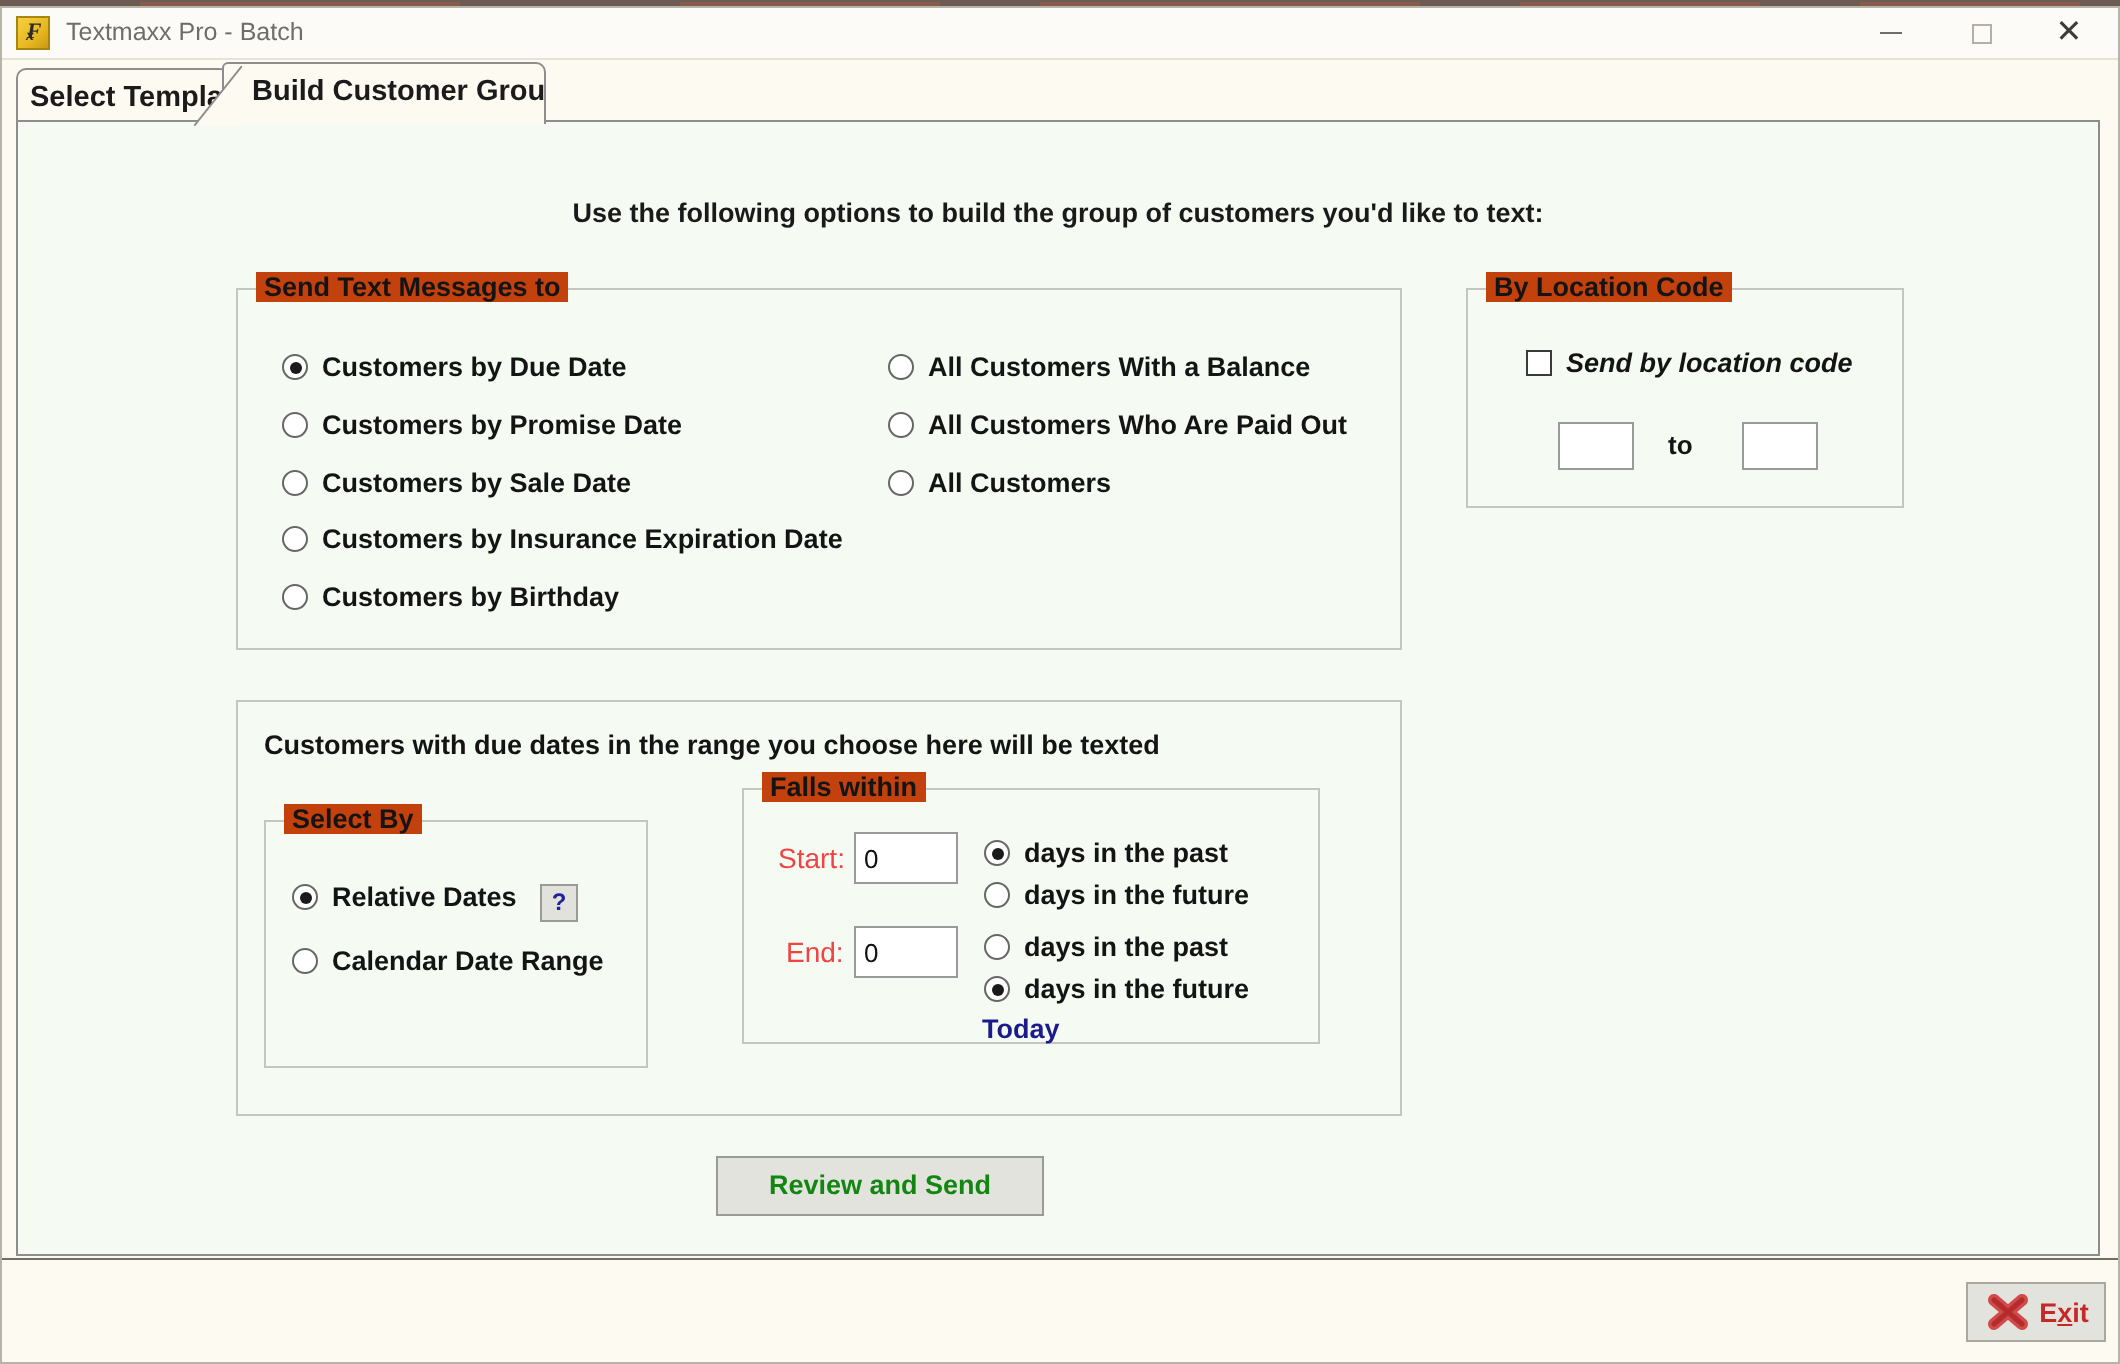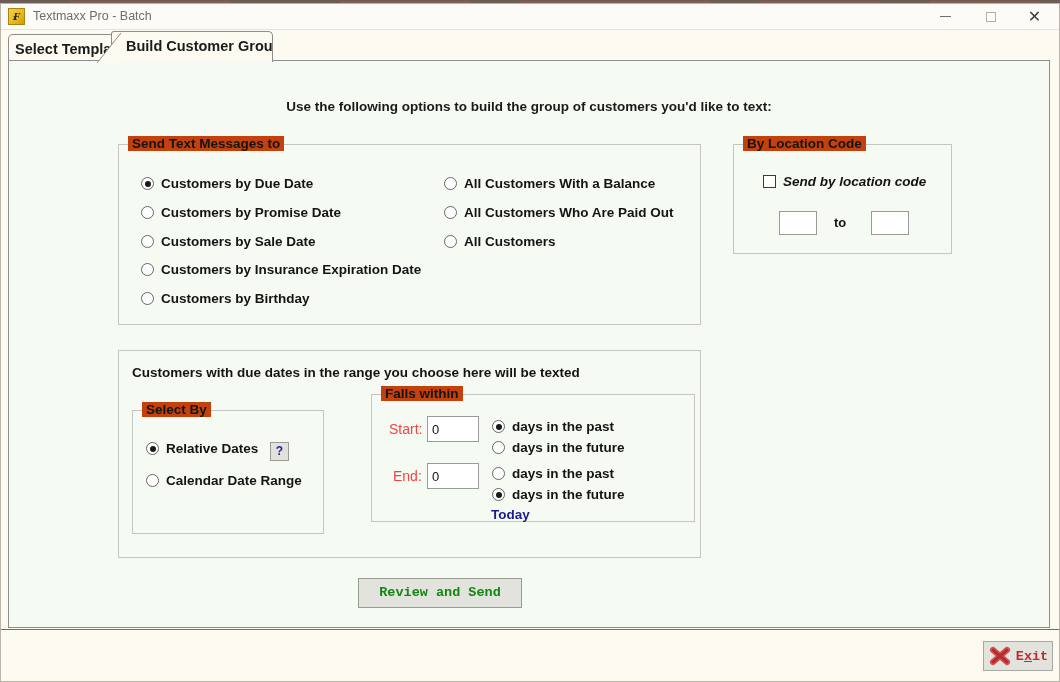--- a/index.html
+++ b/index.html
@@ -288,21 +288,21 @@
   
   .btn {
     position: absolute;
     background: #e3e3dd;
     border: 1px solid #9b9b93;
     box-sizing: border-box;
     font-size: 13.5px;
     font-weight: bold;
     text-align: center;
     cursor: pointer;
-    font-family: Liberation Mono, monospace;
+    font-family: Liberation Sans, sans-serif;
   }
   .btn-review {
     left: 356px; top: 573px;
     width: 164px; height: 30px;
     color: #128512;
     line-height: 28px;
   }
   .btn-save {
     left: 541px; top: 573px;
     width: 159px; height: 30px;
@@ -430,21 +430,21 @@
           <span class="radio on"></span>
           <span>Relative Dates</span>
         </div>
         <div class="opt" style="left:13px; top:62px;align-items:center;">
           <span class="radio"></span>
           <span>Calendar Date Range</span>
         </div>
       </div>
       <div class="help-btn" style="left:261px; top:381px;">?</div>
 
-      <div class="group" style="left:362px; top:333px; width:324px; height:128px;">
+      <div class="group" style="left:362px; top:333px; width:289px; height:128px;">
         <div class="legend">Falls within</div>
 
         <div class="fw-lbl" style="left:17px; top:26px;">Start:</div>
         <input class="tbox" style="left: 55px; top: 21px; width: 52px; height: 26px; position: absolute;" value="0">
         <div class="opt" style="left:120px; top:24px;">
           <span class="radio on"></span>
           <span>days in the past</span>
         </div>
         <div class="opt" style="left:120px; top:45px;">
           <span class="radio"></span>

